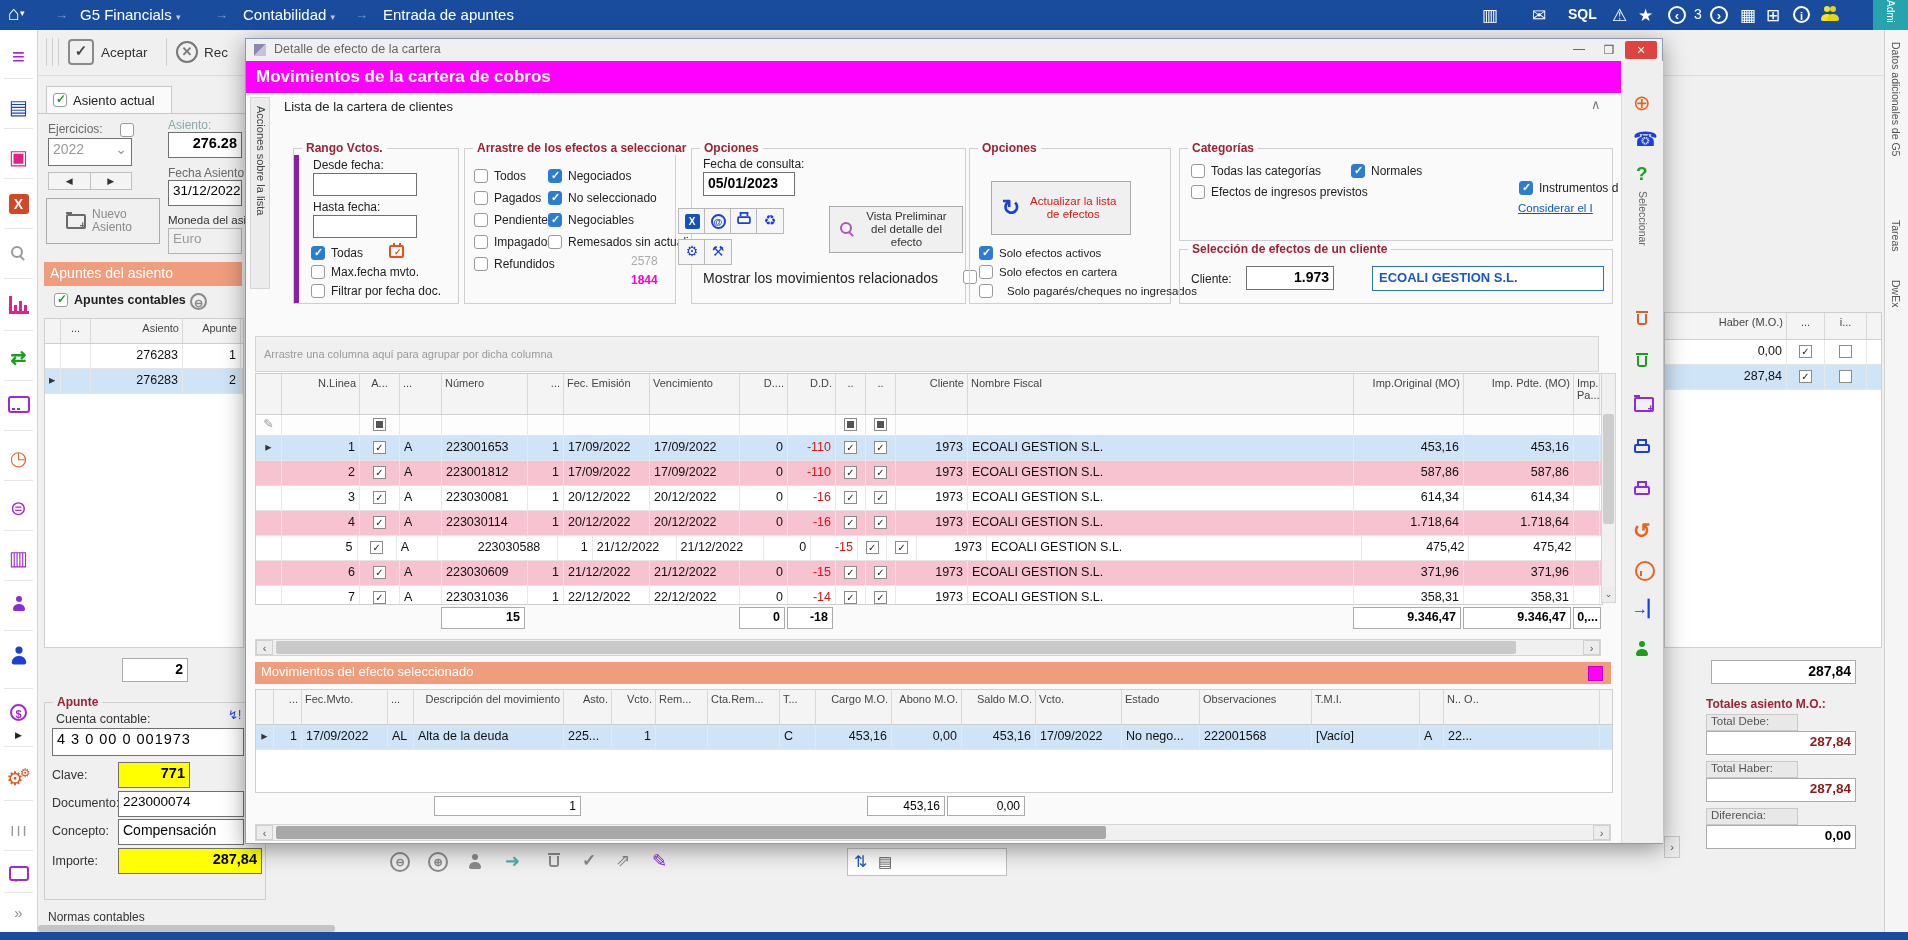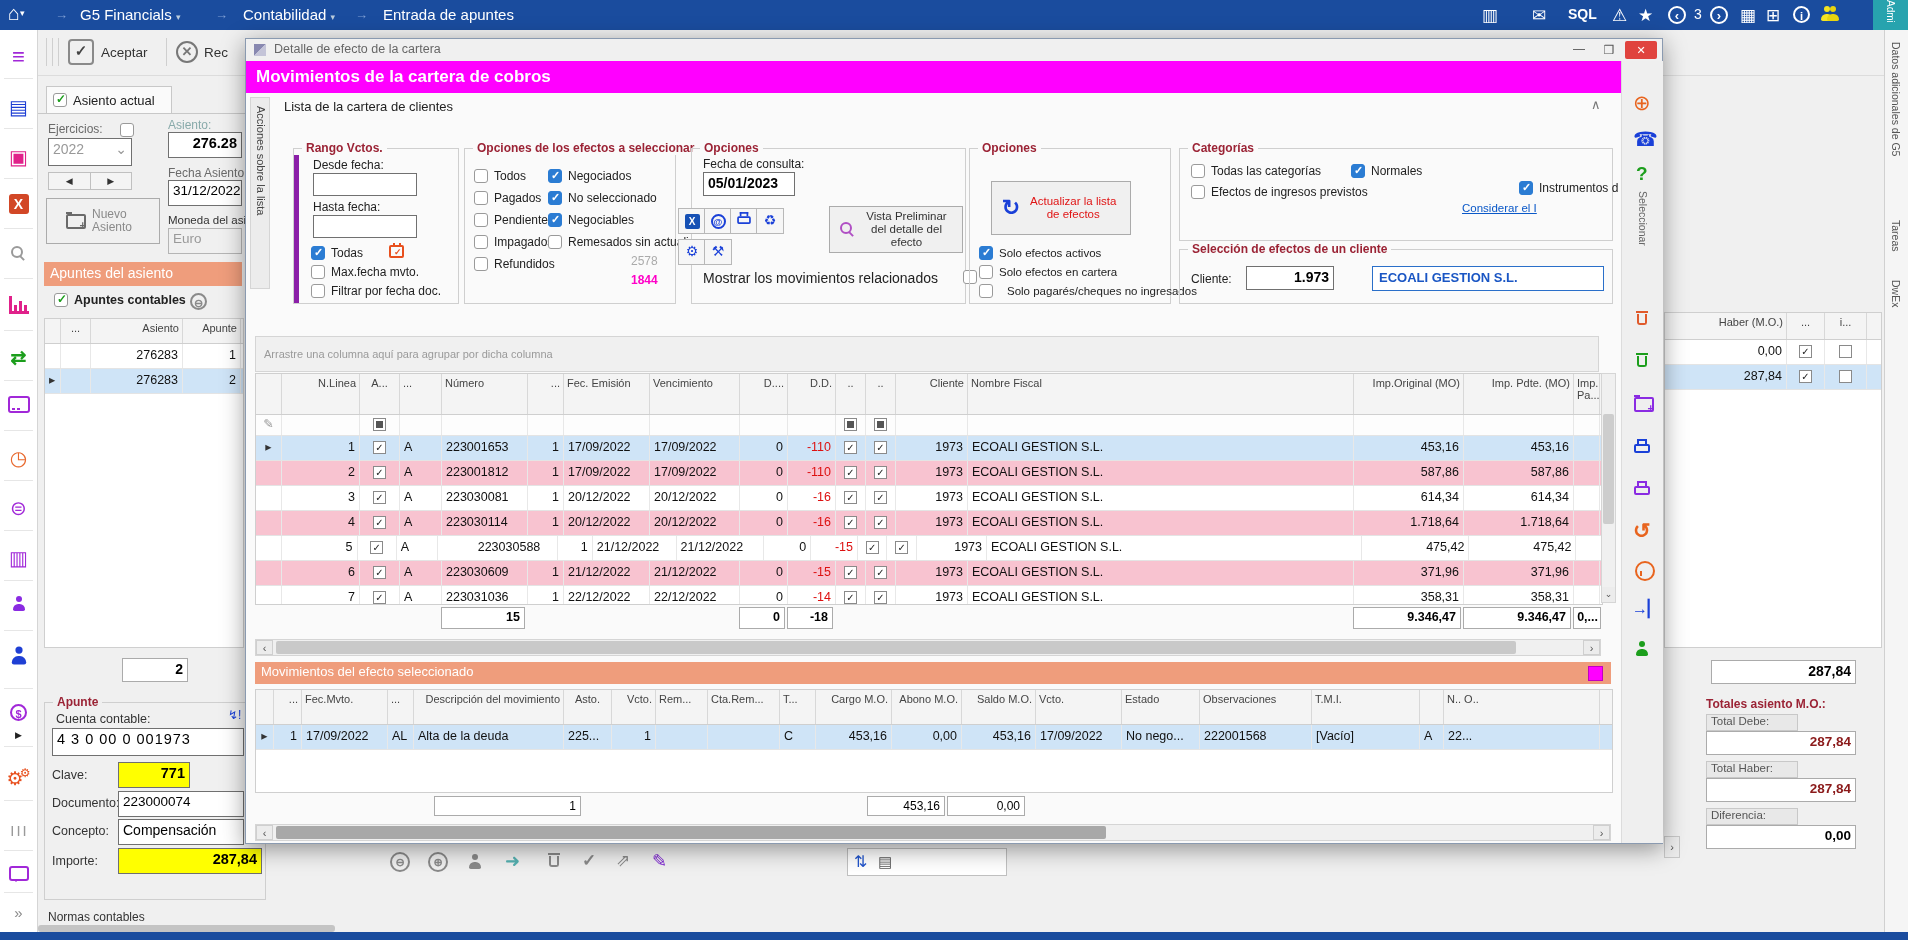--- a/index.html
+++ b/index.html
@@ -363,21 +363,21 @@
         <span class="cb"></span>
         <span class="cbl">Max.fecha mvto.</span>
       </div>
     <div class="abs cbrow" style="left:65px;top:245px;">
         <span class="cb"></span>
         <span class="cbl">Filtrar por fecha doc.</span>
       </div>
 
     
     <div class="gb" style="left:218px;top:109px;width:212px;height:156px;">
-        <span class="lg">Opciones de los efectos a seleccionar</span>
+        <span class="lg">Arrastre de los efectos a seleccionar</span>
       </div>
     <div class="abs cbrow" style="left:228px;top:130px;">
         <span class="cb"></span>
         <span class="cbl">Todos</span>
       </div>
     <div class="abs cbrow" style="left:228px;top:152px;">
         <span class="cb"></span>
         <span class="cbl">Pagados</span>
       </div>
     <div class="abs cbrow" style="left:228px;top:174px;">
@@ -464,21 +464,21 @@
         <span class="cbl">Efectos de ingresos previstos</span>
       </div>
     <div class="abs cbrow" style="left:1105px;top:125px;">
         <span class="cb on"></span>
         <span class="cbl">Normales</span>
       </div>
     <div class="abs cbrow" style="left:1273px;top:142px;">
         <span class="cb on"></span>
         <span class="cbl">Instrumentos d</span>
       </div>
-    <span class="abs" style="left:1216px;top:163px;font-size:11.5px;color:#0a58c8;text-decoration:underline;cursor:pointer;">Considerar el I</span>
+    <span class="abs" style="left:1272px;top:163px;font-size:11.5px;color:#0a58c8;text-decoration:underline;cursor:pointer;">Considerar el I</span>
 
     
     <div class="gb" style="left:933px;top:210px;width:434px;height:55px;">
         <span class="lg">Selección de efectos de un cliente</span>
       </div>
     <span class="abs cbl" style="left:945px;top:233px;">Cliente:</span>
     <div class="abs fieldbox r b" style="left:1000px;top:227px;width:88px;height:24px;font-size:14px;">1.973</div>
     <div class="abs" style="left:1126px;top:227px;width:232px;height:25px;background:#fff;border:1px solid #2a6fc9;font-size:13px;font-weight:bold;color:#1a56c4;padding:3px 6px;box-sizing:border-box;white-space:nowrap;overflow:hidden;">ECOALI GESTION S.L.</div>
 
     
@@ -688,21 +688,21 @@
     </div>
     
     <div class="gridbox" style="left:9px;top:650px;width:1356px;height:102px;">
       <div>
           <div class="g-head" style="height: 34px;">
             <div class="g-hc" style="width: 18px; text-align: center;"></div>
             <div class="g-hc" style="width: 28px; text-align: right;">...</div>
             <div class="g-hc" style="width: 86px; text-align: left;">Fec.Mvto.</div>
             <div class="g-hc" style="width: 26px; text-align: left;">...</div>
             <div class="g-hc" style="width: 150px; text-align: right;">Descripción del movimiento</div>
-            <div class="g-hc" style="width: 48px; text-align: center;">Asto.</div>
+            <div class="g-hc" style="width: 48px; text-align: right;">Asto.</div>
             <div class="g-hc" style="width: 44px; text-align: right;">Vcto.</div>
             <div class="g-hc" style="width: 52px; text-align: left;">Rem...</div>
             <div class="g-hc" style="width: 72px; text-align: left;">Cta.Rem...</div>
             <div class="g-hc" style="width: 36px; text-align: left;">T...</div>
             <div class="g-hc" style="width: 76px; text-align: right;">Cargo M.O.</div>
             <div class="g-hc" style="width: 70px; text-align: right;">Abono M.O.</div>
             <div class="g-hc" style="width: 74px; text-align: right;">Saldo M.O.</div>
             <div class="g-hc" style="width: 86px; text-align: left;">Vcto.</div>
             <div class="g-hc" style="width: 78px; text-align: left;">Estado</div>
             <div class="g-hc" style="width: 112px; text-align: left;">Observaciones</div>

